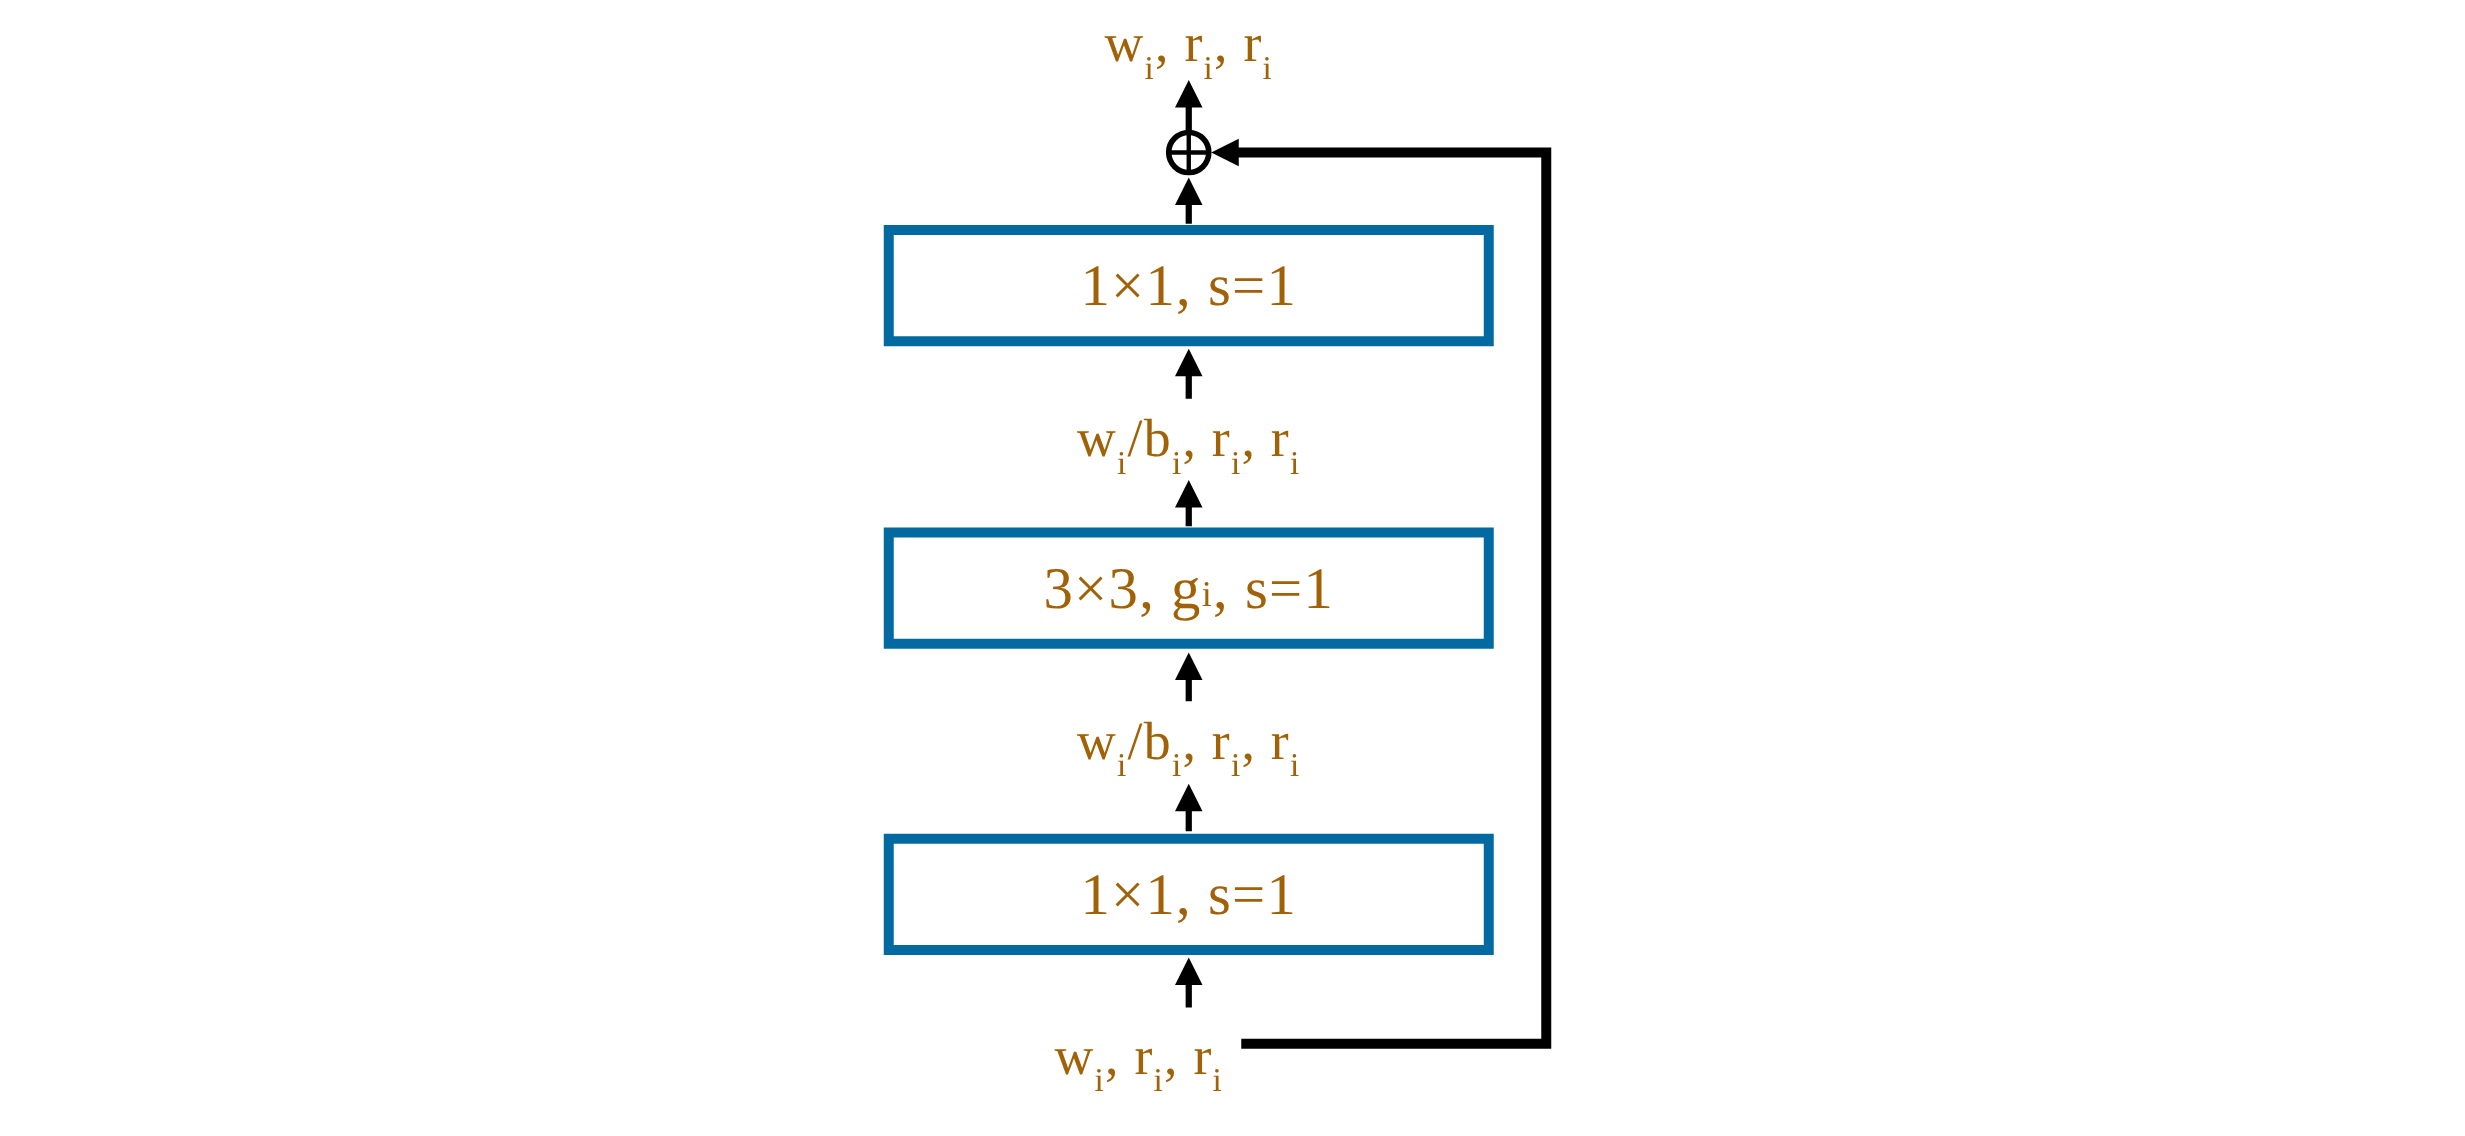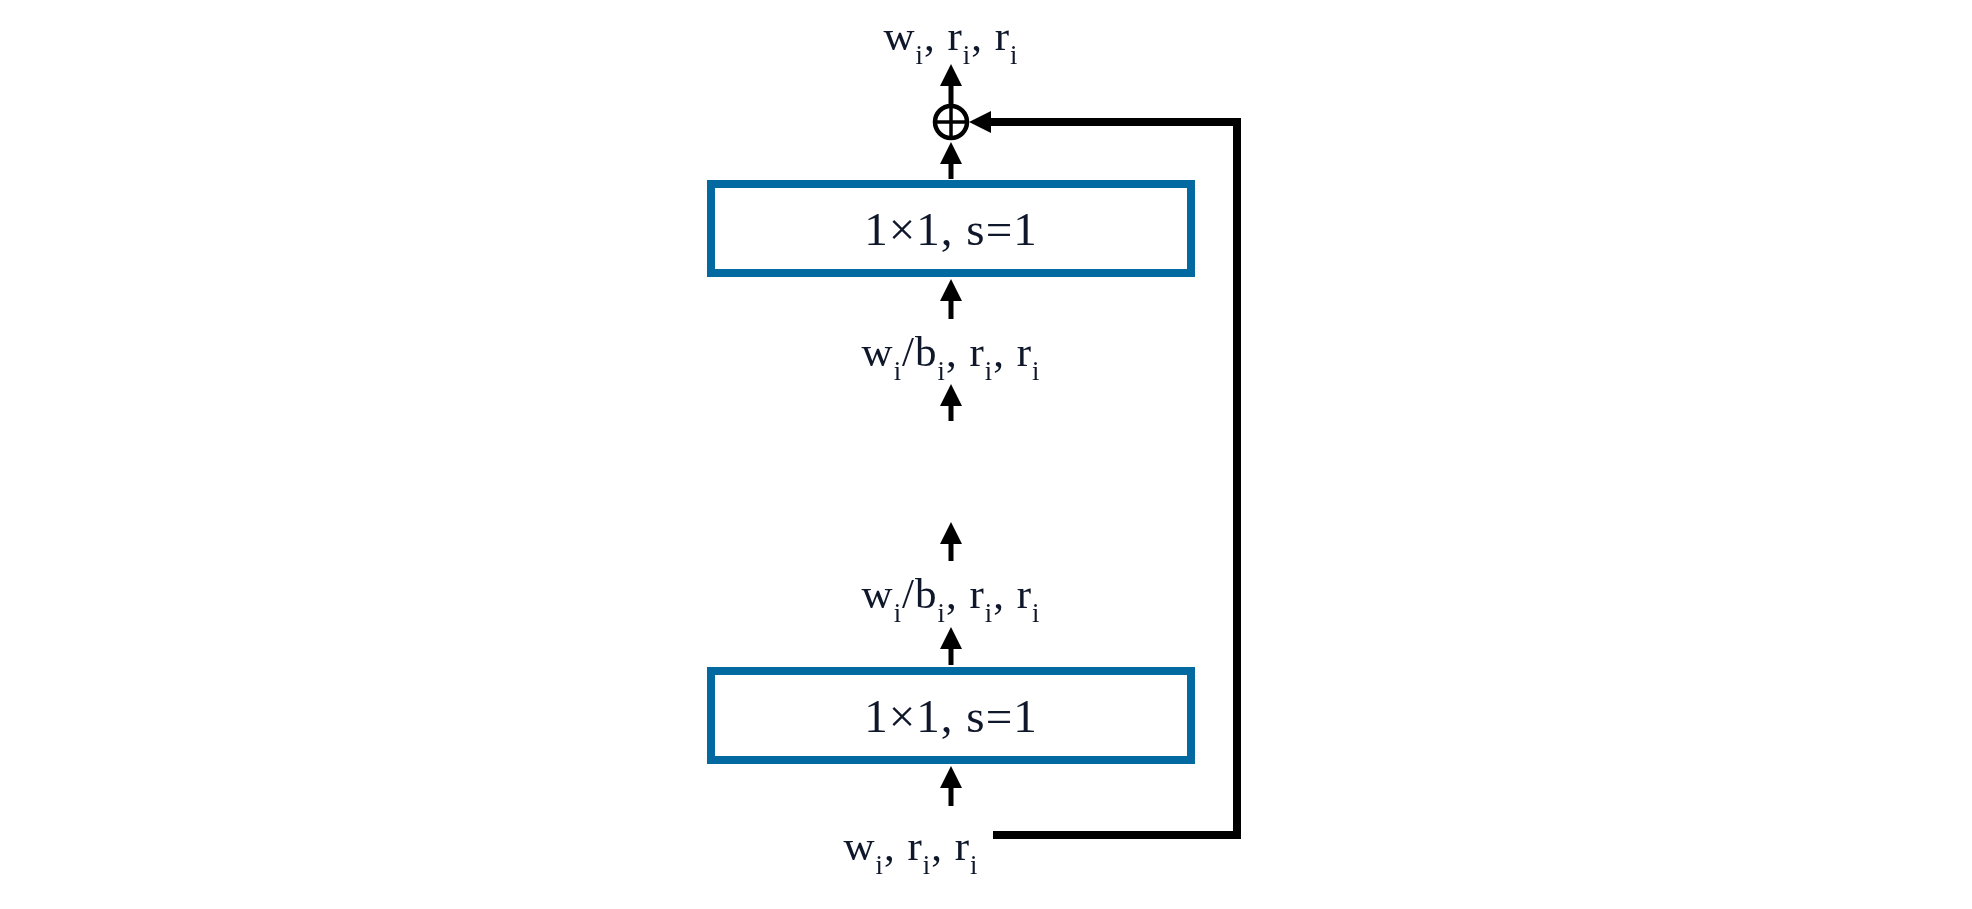--- a/index.html
+++ b/index.html
@@ -7,21 +7,21 @@
     padding: 0;
     background: #ffffff;
   }
   .canvas {
     position: relative;
     width: 1696px;
     height: 909px;
     background: #ffffff;
     overflow: hidden;
     font-family: "Liberation Serif", "DejaVu Serif", serif;
-    color: #0f172a;
+    color: #a16207;
   }
   .wires {
     position: absolute;
     left: 0;
     top: 0;
     width: 1972px;
     height: 909px;
   }
   .block {
     position: absolute;
@@ -114,20 +114,21 @@
       <polygon points="940,788 962,788 951,766" fill="#000000"></polygon>
     </g>
   </svg>
 
   <div class="dimlabel out">w<sub>i</sub>, r<sub>i</sub>, r<sub>i</sub></div>
 
   <div class="block b1">1×1, s=1</div>
 
   <div class="dimlabel mid1">w<sub>i</sub>/b<sub>i</sub>, r<sub>i</sub>, r<sub>i</sub></div>
 
+  <div class="block b2">3×3, g<sub>i</sub>, s=1</div>
 
   <div class="dimlabel mid2">w<sub>i</sub>/b<sub>i</sub>, r<sub>i</sub>, r<sub>i</sub></div>
 
   <div class="block b3">1×1, s=1</div>
 
   <div class="dimlabel inp">w<sub>i</sub>, r<sub>i</sub>, r<sub>i</sub></div>
 
 </div>
 
 </body></html>

